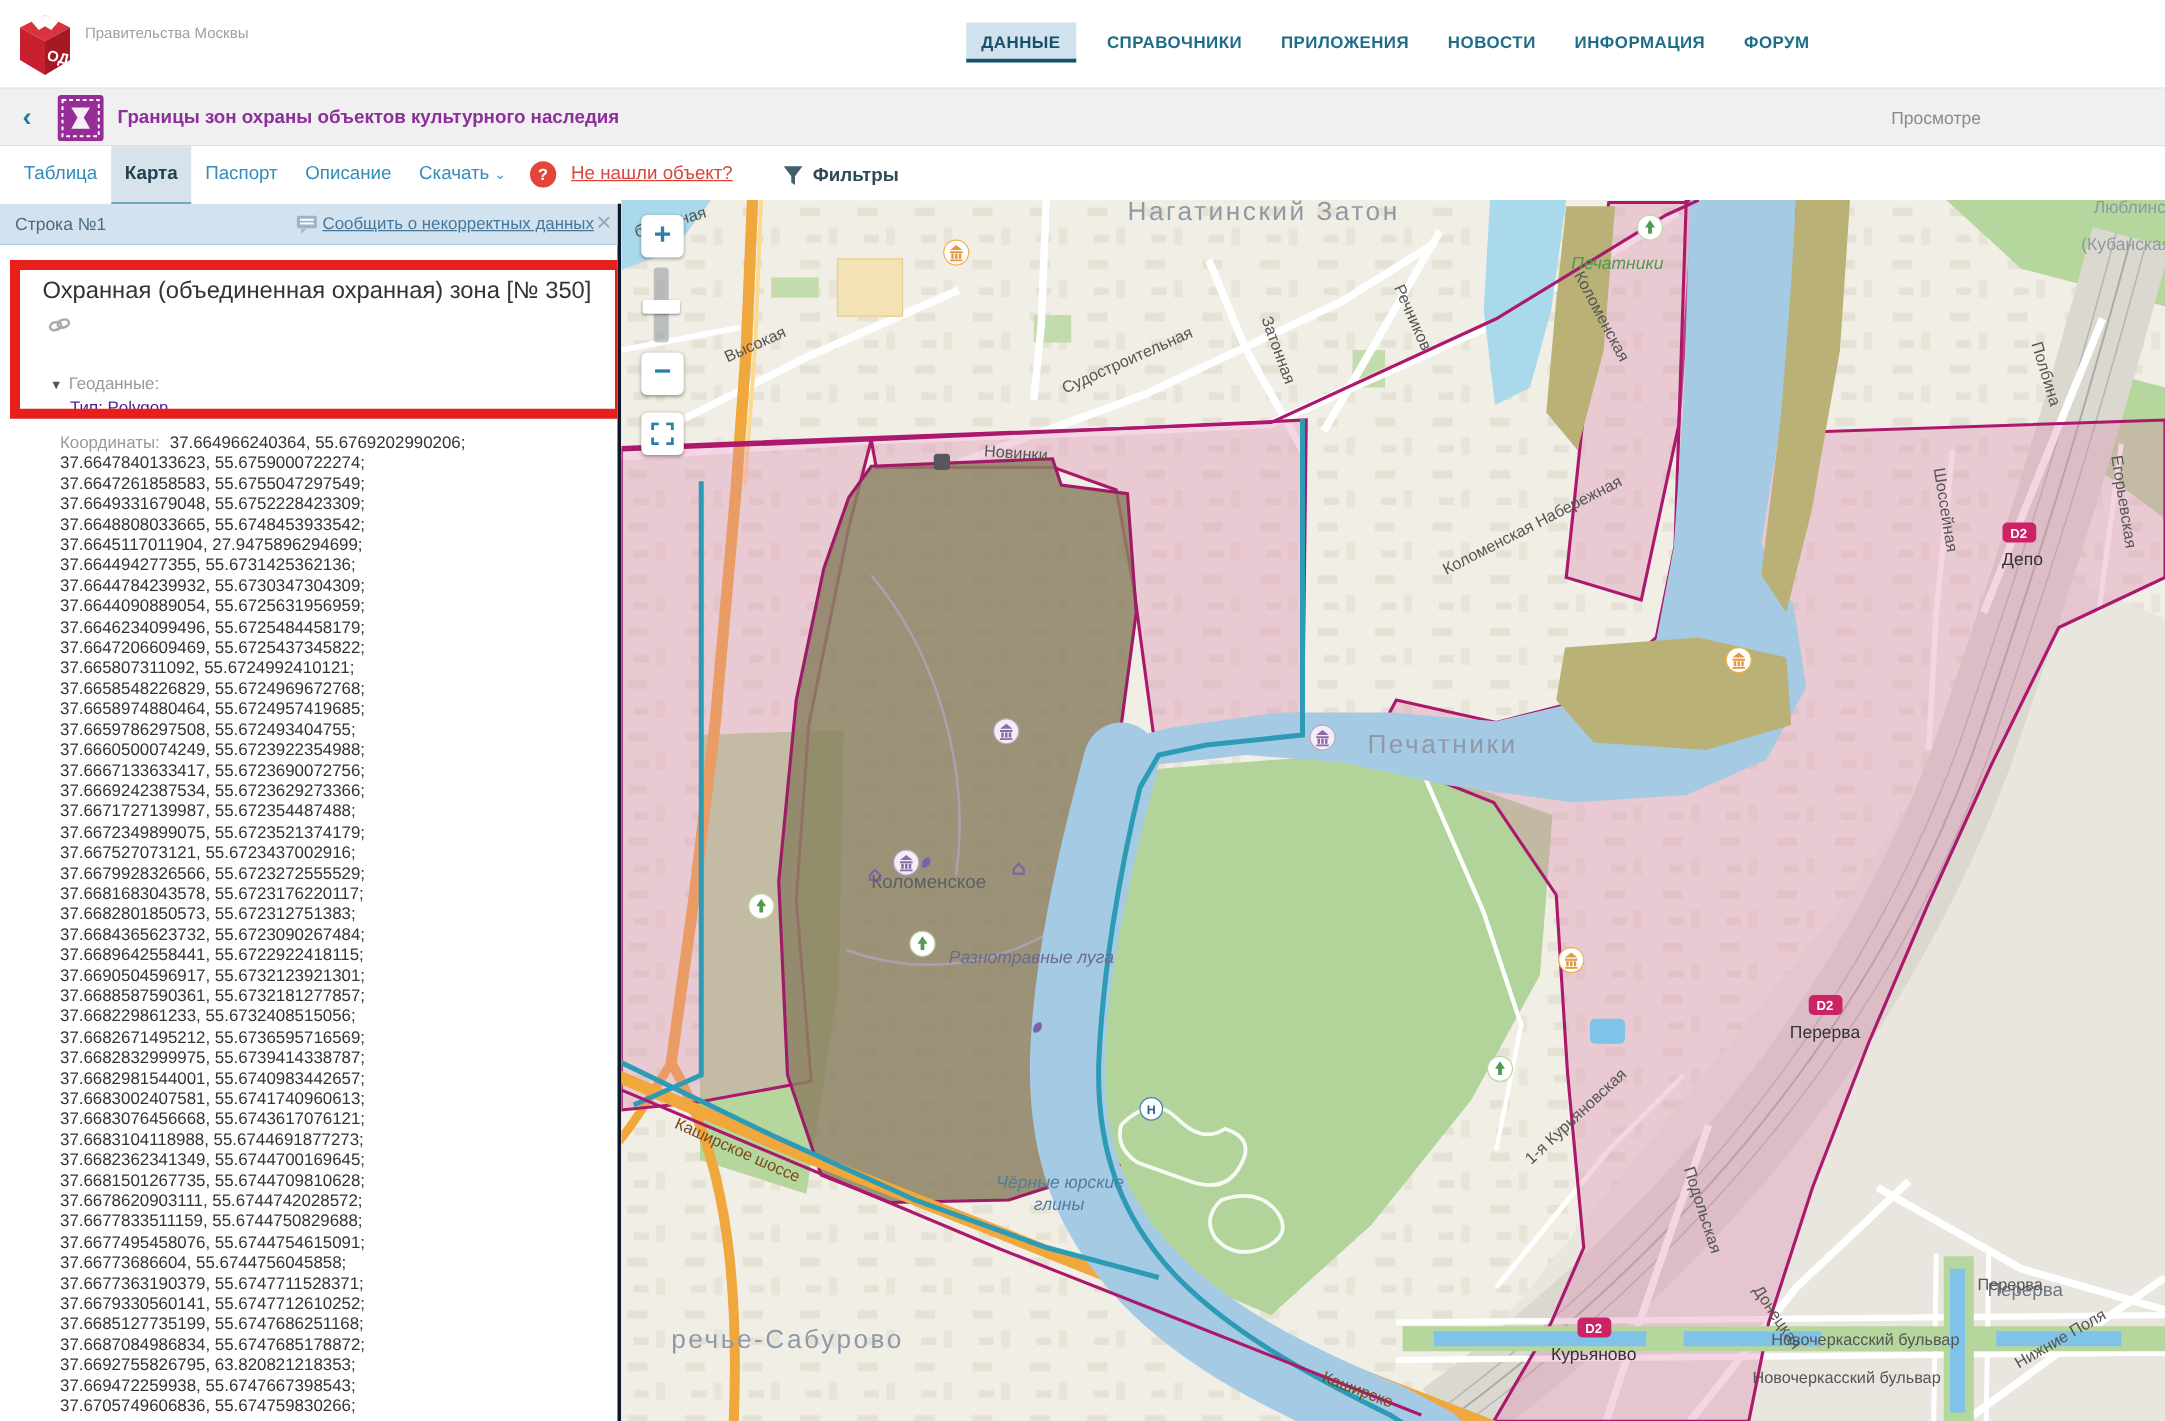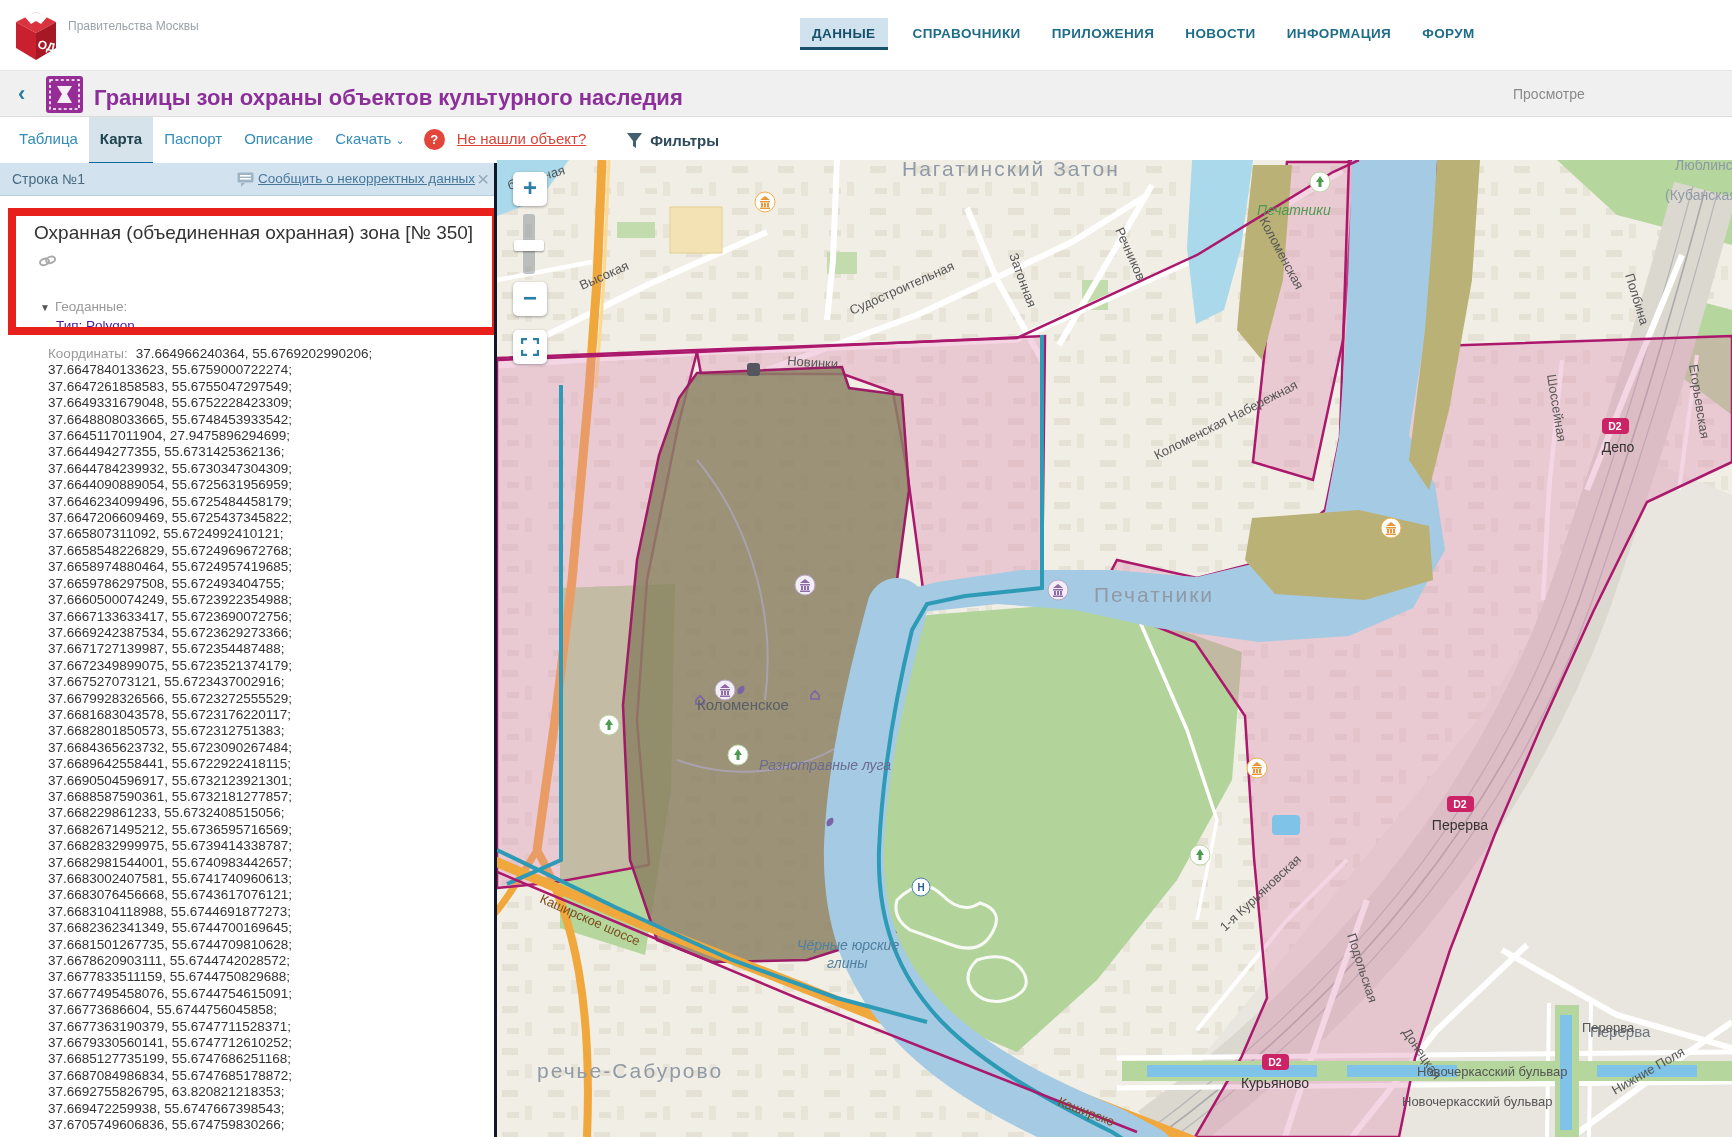--- a/index.html
+++ b/index.html
@@ -4,29 +4,29 @@
 <style>
   html,body{margin:0;padding:0;width:1732px;height:1137px;overflow:hidden;
     font-family:"Liberation Sans",sans-serif;background:#fff;}
   *{box-sizing:border-box;}
   
   .hdr{position:absolute;left:0;top:0;width:1732px;height:70px;background:#fff;}
   .logo{position:absolute;left:12px;top:8px;width:48px;height:54px;}
   .brand{position:absolute;left:68px;top:16px;}
   .brand-title{color:#4b94b4;font-weight:bold;font-size:21px;letter-spacing:.5px;font-stretch:condensed;}
   .brand-sub{color:#9aa2a8;font-size:12px;margin-top:3px;}
-  .nav{position:absolute;left:800px;top:18px;display:flex;gap:19px;align-items:center;}
+  .nav{position:absolute;left:773px;top:18px;display:flex;gap:19px;align-items:center;}
   .nav-item{color:#1e6d88;font-weight:bold;font-size:13.5px;letter-spacing:.4px;padding:8px 6px 9px;cursor:pointer;white-space:nowrap;}
   .nav-item.active{background:#cfe2ee;border-bottom:3px solid #17506a;color:#17506a;padding:8px 12px 6px;}
   
   .dsbar{position:absolute;left:0;top:70px;width:1732px;height:47px;background:#f0f0f0;
     border-top:1px solid #e4e4e4;border-bottom:1px solid #dcdcdc;overflow:hidden;}
   .back{position:absolute;left:18px;top:10px;color:#2a7da0;font-size:22px;font-weight:bold;cursor:pointer;}
   .dsicon{position:absolute;left:46px;top:5px;width:37px;height:37px;}
-  .dstitle{position:absolute;left:94px;top:14px;color:#8c2f9b;font-weight:bold;font-size:22px;}
+  .dstitle{position:absolute;left:94px;top:14px;color:#8c2f9b;font-weight:bold;font-size:15px;}
   .dsright{position:absolute;left:1513px;top:15px;color:#8a8a8a;font-size:14px;white-space:nowrap;}
   
   .tabs{position:absolute;left:0;top:117px;width:1732px;height:46px;background:#fff;display:flex;align-items:stretch;}
   .tab{color:#338cba;font-size:15px;padding:13px 11px;cursor:pointer;white-space:nowrap;}
   .tab.active{background:#d7e3ea;color:#21424f;border-bottom:1px solid #0369a1;font-weight:bold;}
   .chev{font-size:11px;color:#338cba;}
   .help-badge{width:21px;height:21px;border-radius:50%;background:#e2453a;color:#fff;font-weight:bold;
     font-size:13px;text-align:center;line-height:21px;margin:12px 4px 0 8px;cursor:pointer;}
   .notfound{color:#d9453a;font-size:15px;text-decoration:underline;padding:13px 8px;cursor:pointer;}
   .filters{display:flex;align-items:center;margin-left:32px;cursor:pointer;}

